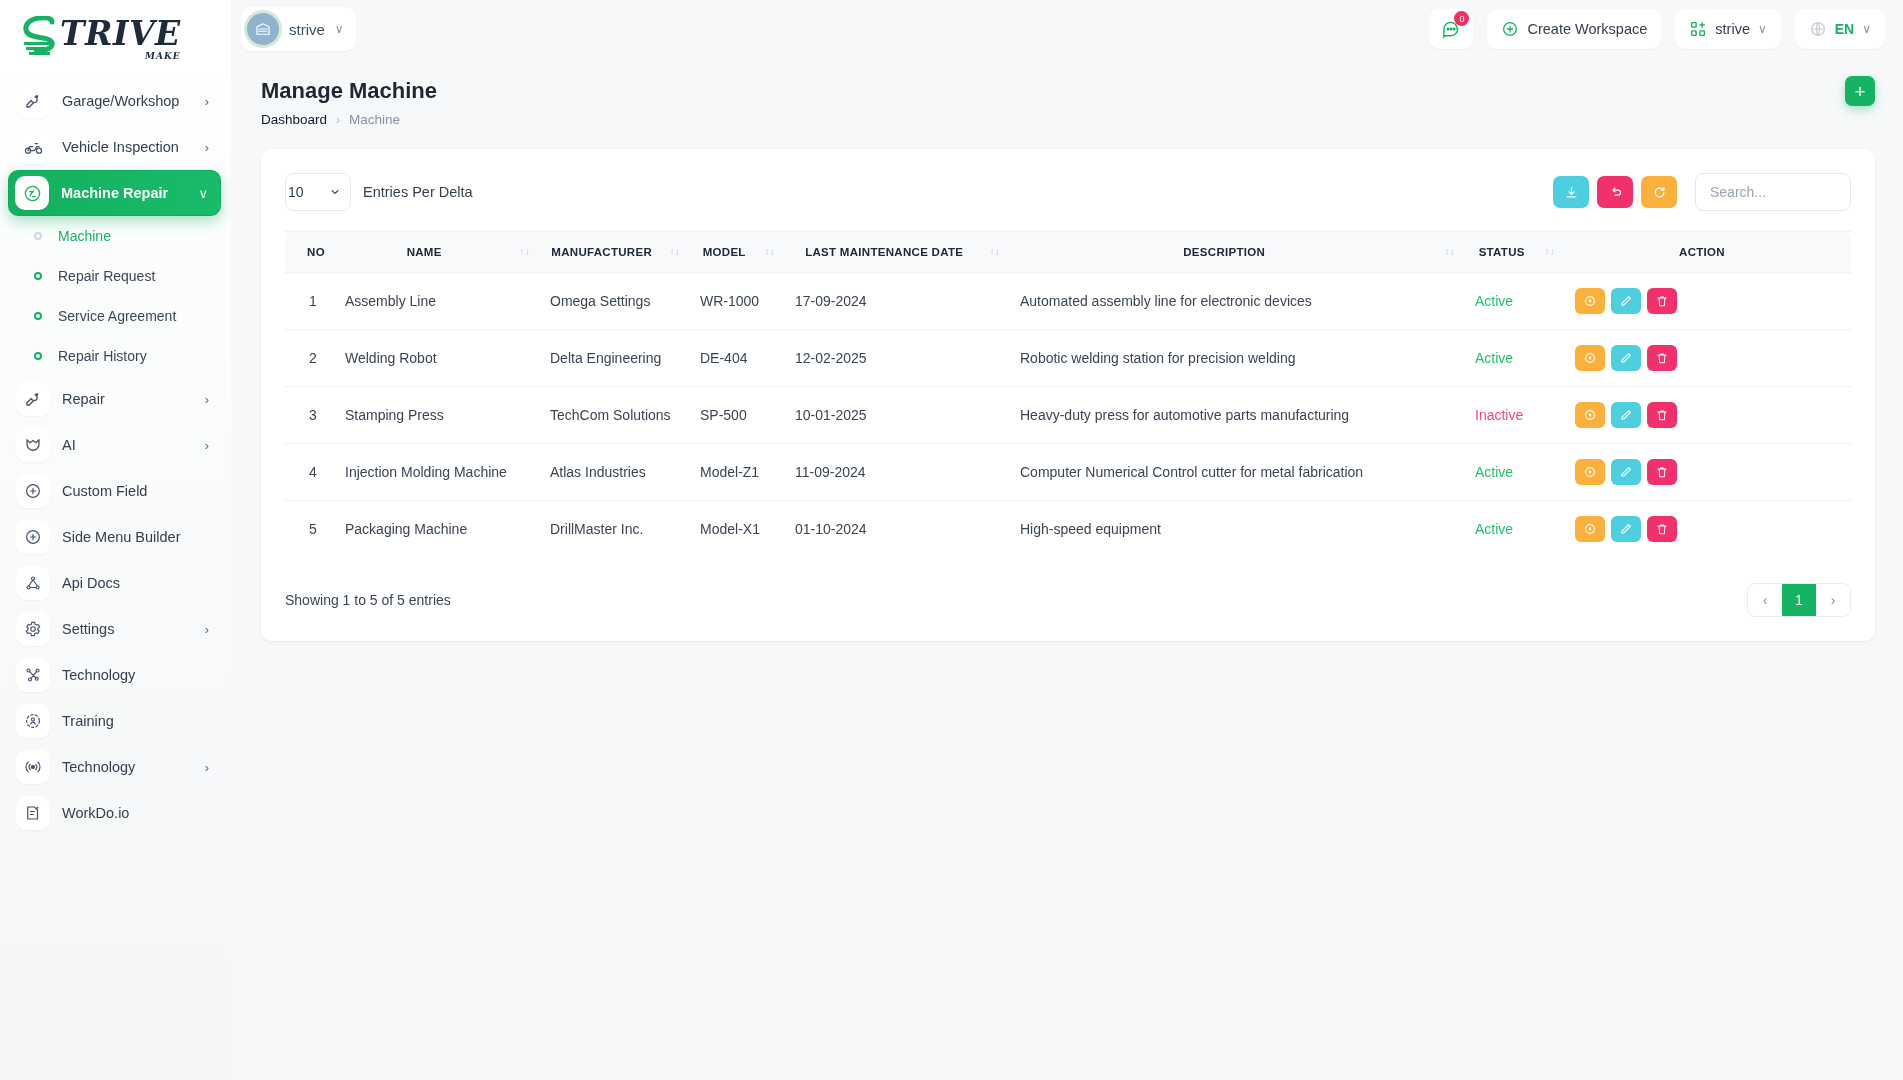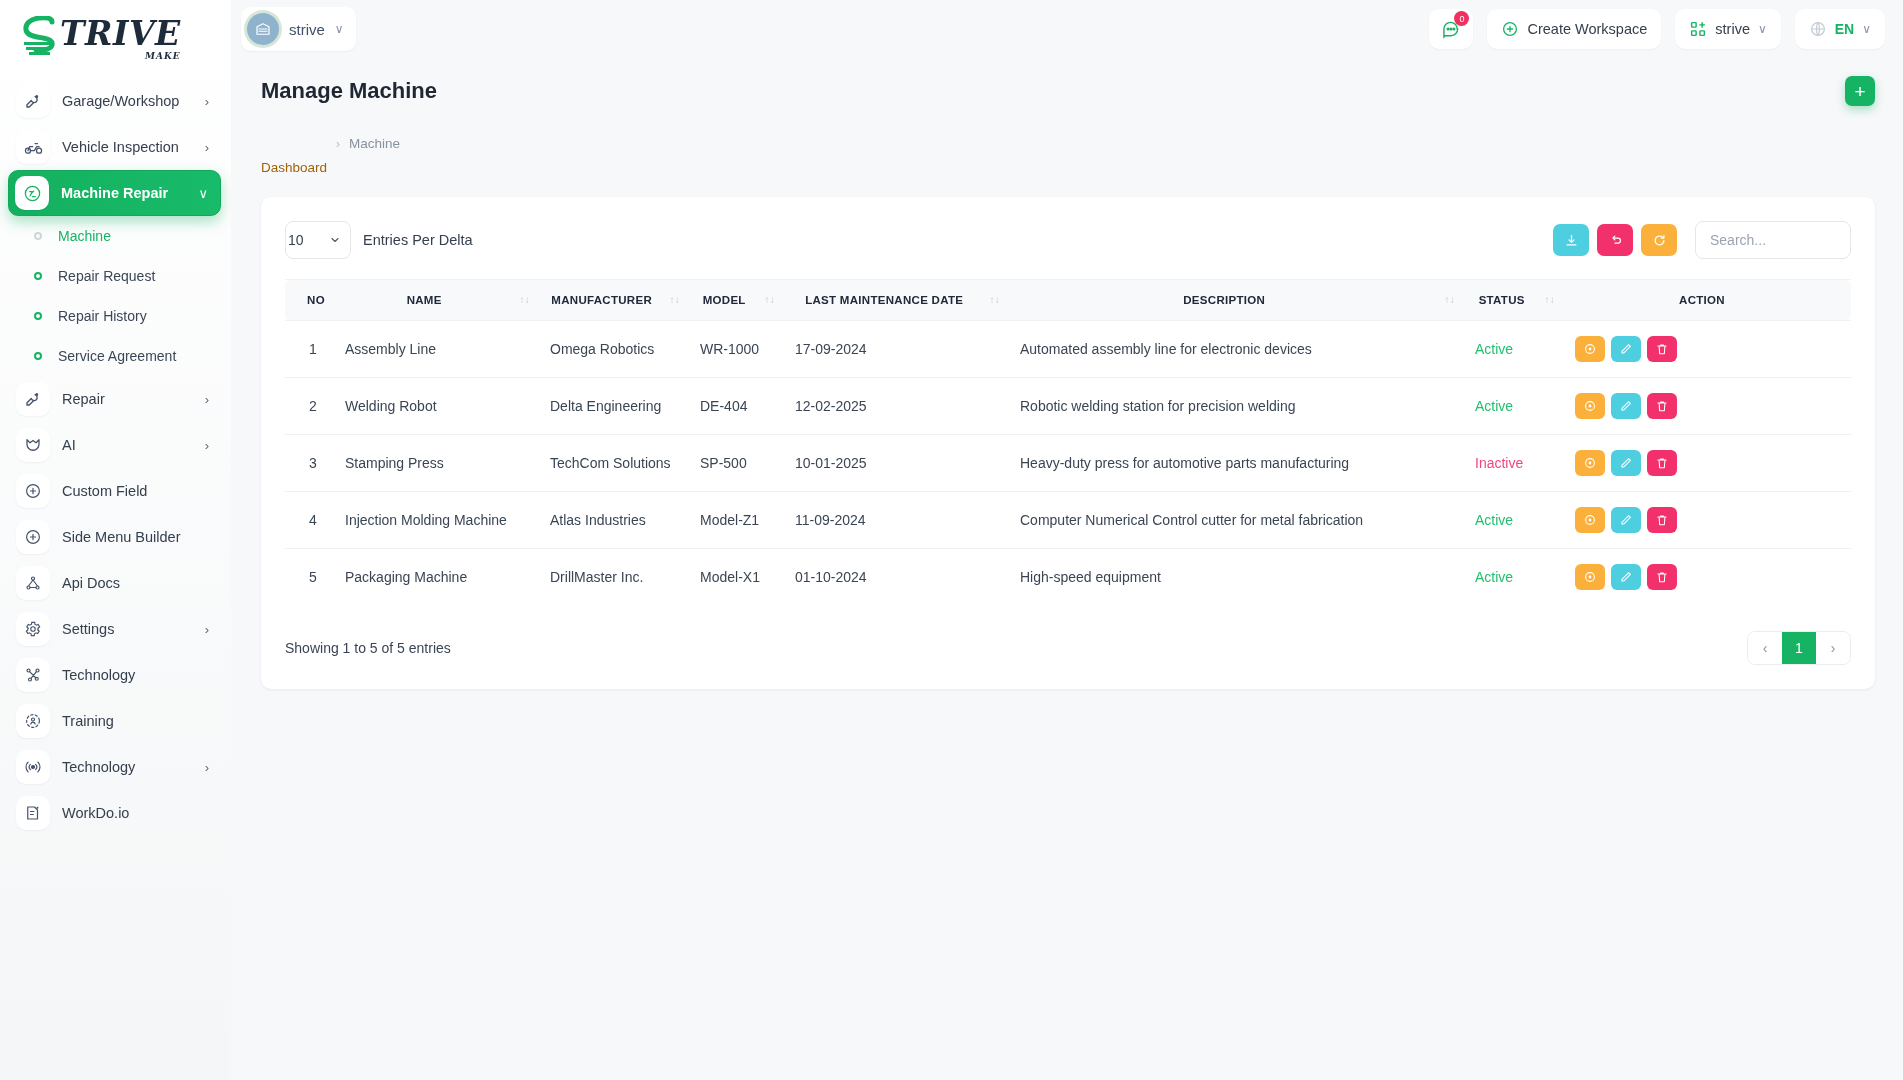--- a/index.html
+++ b/index.html
@@ -118,21 +118,21 @@
     min-width: 15px; height: 15px; border-radius: 8px;
     display: flex; align-items: center; justify-content: center;
     padding: 0 3px;
   }
   .en-txt { color: #16b364; font-weight: bold; font-size: 14px; }
 
   
   .pagehead { padding: 20px 28px 0 30px; position: relative; }
   .ph-title { font-size: 22px; color: #1f2733; font-weight: bold; }
   .crumb { margin-top: 8px; font-size: 13.5px; display: flex; align-items: center; gap: 9px; }
-  .crumb a { color: #a16207; text-decoration: none; cursor: pointer; margin-top: 48px; }
+  .crumb a { color: #0f172a; text-decoration: none; cursor: pointer; }
   .crumb .sep { color: #b6bfca; font-size: 12px; }
   .crumb .cur { color: #8792a2; }
   .add-btn {
     position: absolute; right: 28px; top: 18px;
     width: 30px; height: 30px; border-radius: 7px;
     background: #16b364; color: #fff; border: none; cursor: pointer;
     font-size: 19px; line-height: 1; display: flex;
     align-items: center; justify-content: center;
     box-shadow: 0 4px 10px rgba(22,179,100,.35);
   }
@@ -279,25 +279,25 @@
       <div class="sub-item active">
         <span class="dot"></span>
         <span>Machine</span>
       </div>
       <div class="sub-item">
         <span class="dot"></span>
         <span>Repair Request</span>
       </div>
       <div class="sub-item">
         <span class="dot"></span>
-        <span>Repair History</span>
+        <span>Service Agreement</span>
       </div>
       <div class="sub-item">
         <span class="dot"></span>
-        <span>Service Agreement</span>
+        <span>Repair History</span>
       </div>
 
       <div class="nav-item">
         <span class="ic">
           <svg class="i" width="18" height="18" viewBox="0 0 24 24" fill="none" stroke="#46536a" stroke-width="1.8" stroke-linecap="round" stroke-linejoin="round">
             <path d="M14.7 6.3a4 4 0 1 1-5 5L4 17v3h3l5.7-5.7"></path>
               <circle cx="17" cy="6" r="1.1" fill="#46536a"></circle>
           </svg>
         </span>
         <span class="lbl">Repair</span>
@@ -533,21 +533,21 @@
           <th style="width:225px"><span>LAST MAINTENANCE DATE</span><span class="sortic">↑↓</span></th>
           <th style="width:455px"><span>DESCRIPTION</span><span class="sortic">↑↓</span></th>
           <th style="width:100px"><span>STATUS</span><span class="sortic">↑↓</span></th>
           <th><span>ACTION</span></th>
         </tr>
       </thead>
       <tbody id="tbody">
           <tr>
             <td>1</td>
             <td>Assembly Line</td>
-            <td>Omega Robotics</td>
+            <td>Omega Settings</td>
             <td>WR-1000</td>
             <td>17-09-2024</td>
             <td>Automated assembly line for electronic devices</td>
             <td><span class="st-active">Active</span></td>
             <td>
               <div class="acts">
                 <button class="abtn view">
                   <span>
                     <svg class="i" width="14" height="14" viewBox="0 0 24 24" fill="none" stroke="#fff" stroke-width="1.8">
                       <circle cx="12" cy="12" r="7.5"></circle>

